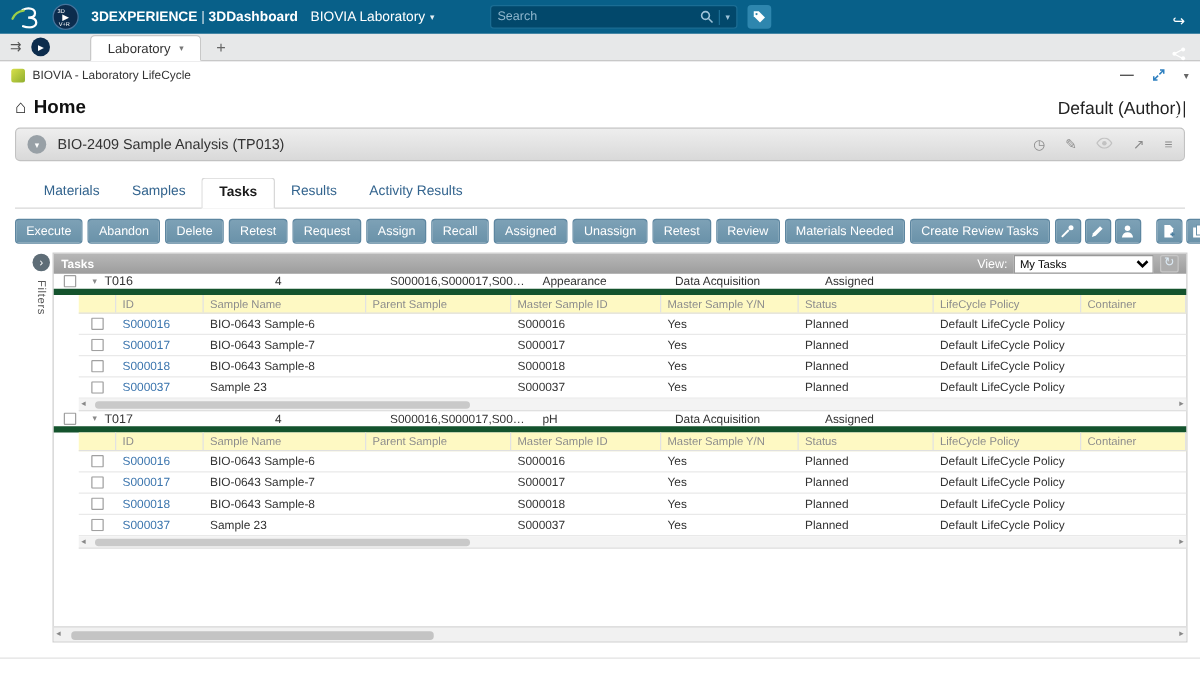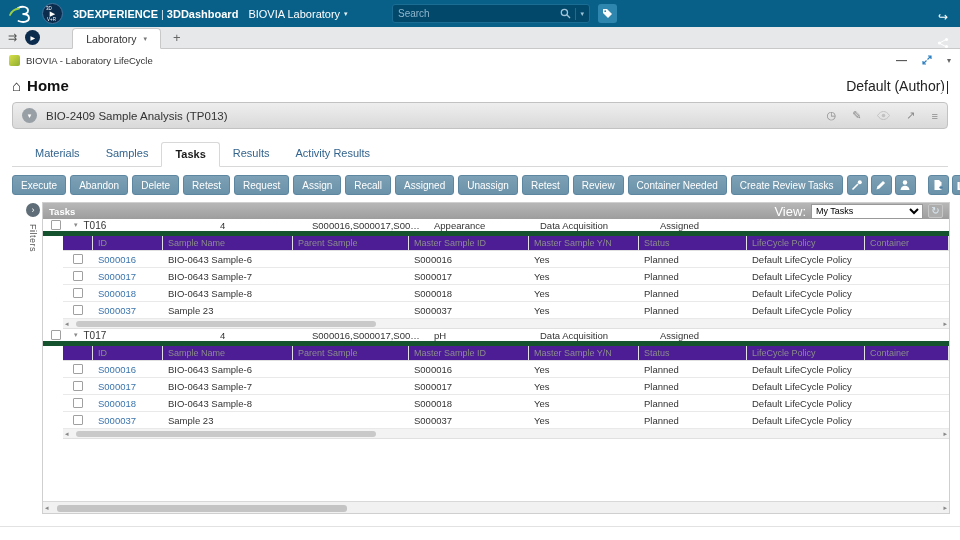--- a/index.html
+++ b/index.html
@@ -71,21 +71,21 @@
 
 
 .tasks-area{display:flex;margin:7px 10px 0 24px;}
 .filters{width:18px;flex-shrink:0;}
 .f-btn{width:14px;height:14px;border-radius:50%;background:#5e6d77;color:#fff;font-size:9px;display:flex;align-items:center;justify-content:center;margin:1px auto 7px;}
 .f-label{writing-mode:vertical-rl;font-size:9px;color:#555;display:block;margin:0 auto;letter-spacing:.5px;}
 .tpanel{flex:1;border:1px solid #cfcfcf;height:312px;display:flex;flex-direction:column;background:#fff;min-width:0;}
 .thead{height:16px;background:linear-gradient(#b7b7b7,#9d9d9d);display:flex;align-items:center;padding:0 6px;gap:6px;flex-shrink:0;}
 .t-title{color:#fff;font-size:9.5px;font-weight:bold;}
 .thead .right{margin-left:auto;display:flex;align-items:center;gap:5px;}
-.v-label{color:#fff;font-size:13px;}
+.v-label{color:#fff;font-size:10px;}
 select.view{height:15px;font-size:9px;font-family:inherit;width:112px;border:1px solid #999;background:#fff;}
 .refresh{width:15px;height:14px;background:#adadad;border:1px solid #c6c6c6;border-radius:2px;color:#dceaf4;font-size:10px;line-height:12px;text-align:center;}
 
 .cell{padding:0 5px;font-size:9.5px;color:#333;white-space:nowrap;overflow:hidden;text-overflow:ellipsis;flex-shrink:0;}
 .hc{font-size:9px;color:#8c8c8c;border-right:1px solid #e2e2e2;height:100%;display:flex;align-items:center;gap:3px;}
 .sort{color:#555;font-size:8px;}
 .ohr{display:flex;align-items:center;height:16px;background:#f4f4f4;border-bottom:1px solid #dddddd;flex-shrink:0;}
 .oc-cb{width:26px;display:flex;justify-content:center;align-items:center;}
 .oc-taskid{width:146px;display:flex;align-items:center;}
 .oc-count{width:92px;}
@@ -95,21 +95,21 @@
 .oc-lstate{width:112px;}
 .oc-due{width:118px;}
 .oc-pred{flex:1;min-width:0;}
 
 .grow{display:flex;align-items:center;height:17px;border-bottom:5px solid #14532d;flex-shrink:0;font-size:10px;}
 .rchev{color:#8a8a8a;font-size:7px;margin-right:6px;}
 .tid{font-size:10px;color:#333;}
 
 .inner{margin-left:20px;}
 .irow{display:flex;align-items:center;height:17px;border-bottom:1px solid #e9e9e9;flex-shrink:0;}
-.ihdr{height:15px;background:#4c1d95;border-bottom:1px solid #e0e0e0;}
+.ihdr{height:15px;background:#fef9c3;border-bottom:1px solid #e0e0e0;}
 .ic-cb{width:30px;display:flex;justify-content:center;align-items:center;}
 .ic-id{width:70px;}
 .ic-name{width:130px;}
 .ic-parent{width:116px;}
 .ic-mid{width:120px;}
 .ic-myn{width:110px;}
 .ic-status{width:108px;}
 .ic-policy{width:118px;}
 .ic-cont{flex:1;min-width:0;}
 .link{color:#3a74ad;}
@@ -245,21 +245,21 @@
       <button class="act-btn">Abandon</button>
       <button class="act-btn">Delete</button>
       <button class="act-btn">Retest</button>
       <button class="act-btn">Request</button>
       <button class="act-btn">Assign</button>
       <button class="act-btn">Recall</button>
       <button class="act-btn">Assigned</button>
       <button class="act-btn">Unassign</button>
       <button class="act-btn">Retest</button>
       <button class="act-btn">Review</button>
-      <button class="act-btn">Container Needed</button>
+      <button class="act-btn">Materials Needed</button>
       <button class="act-btn">Create Review Tasks</button>
     </span>
   <span class="icon-group g1">
     <span class="ico-btn">
       <svg width="12" height="12" viewBox="0 0 12 12">
           <path d="M1.5 10.5l5.5-5.5" stroke="#fff" stroke-width="1.6"></path>
           <circle cx="8.8" cy="3.2" r="2" fill="#fff"></circle>
         </svg>
     </span>
     <span class="ico-btn">

